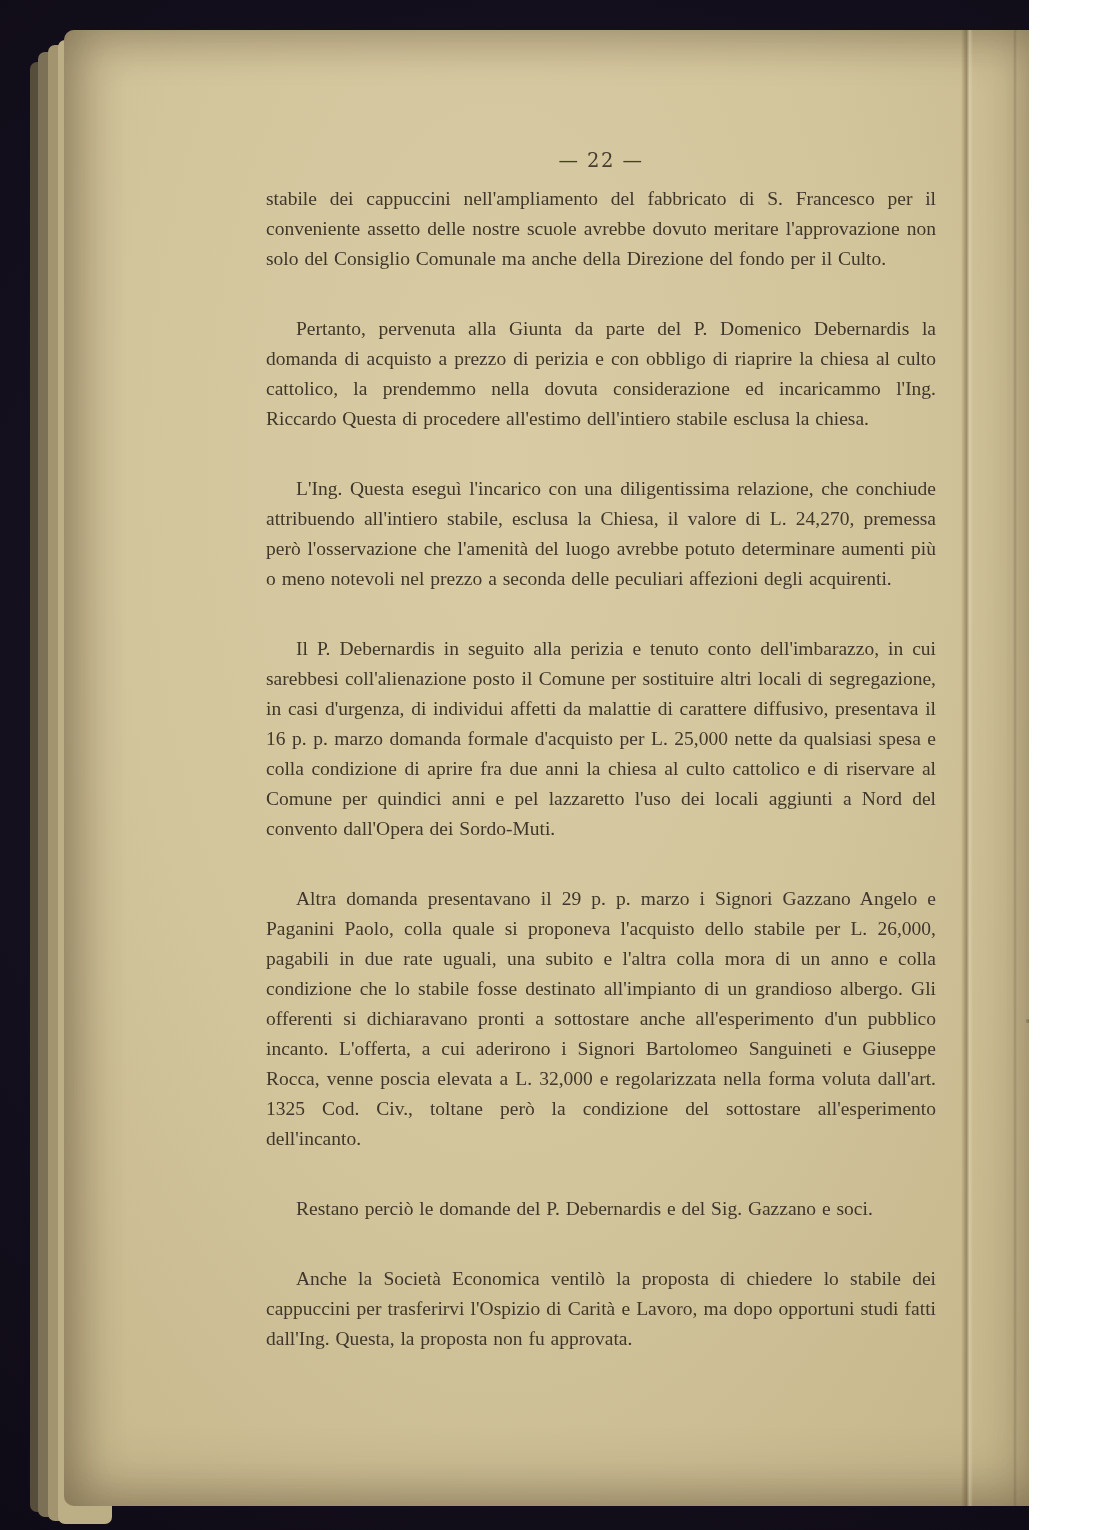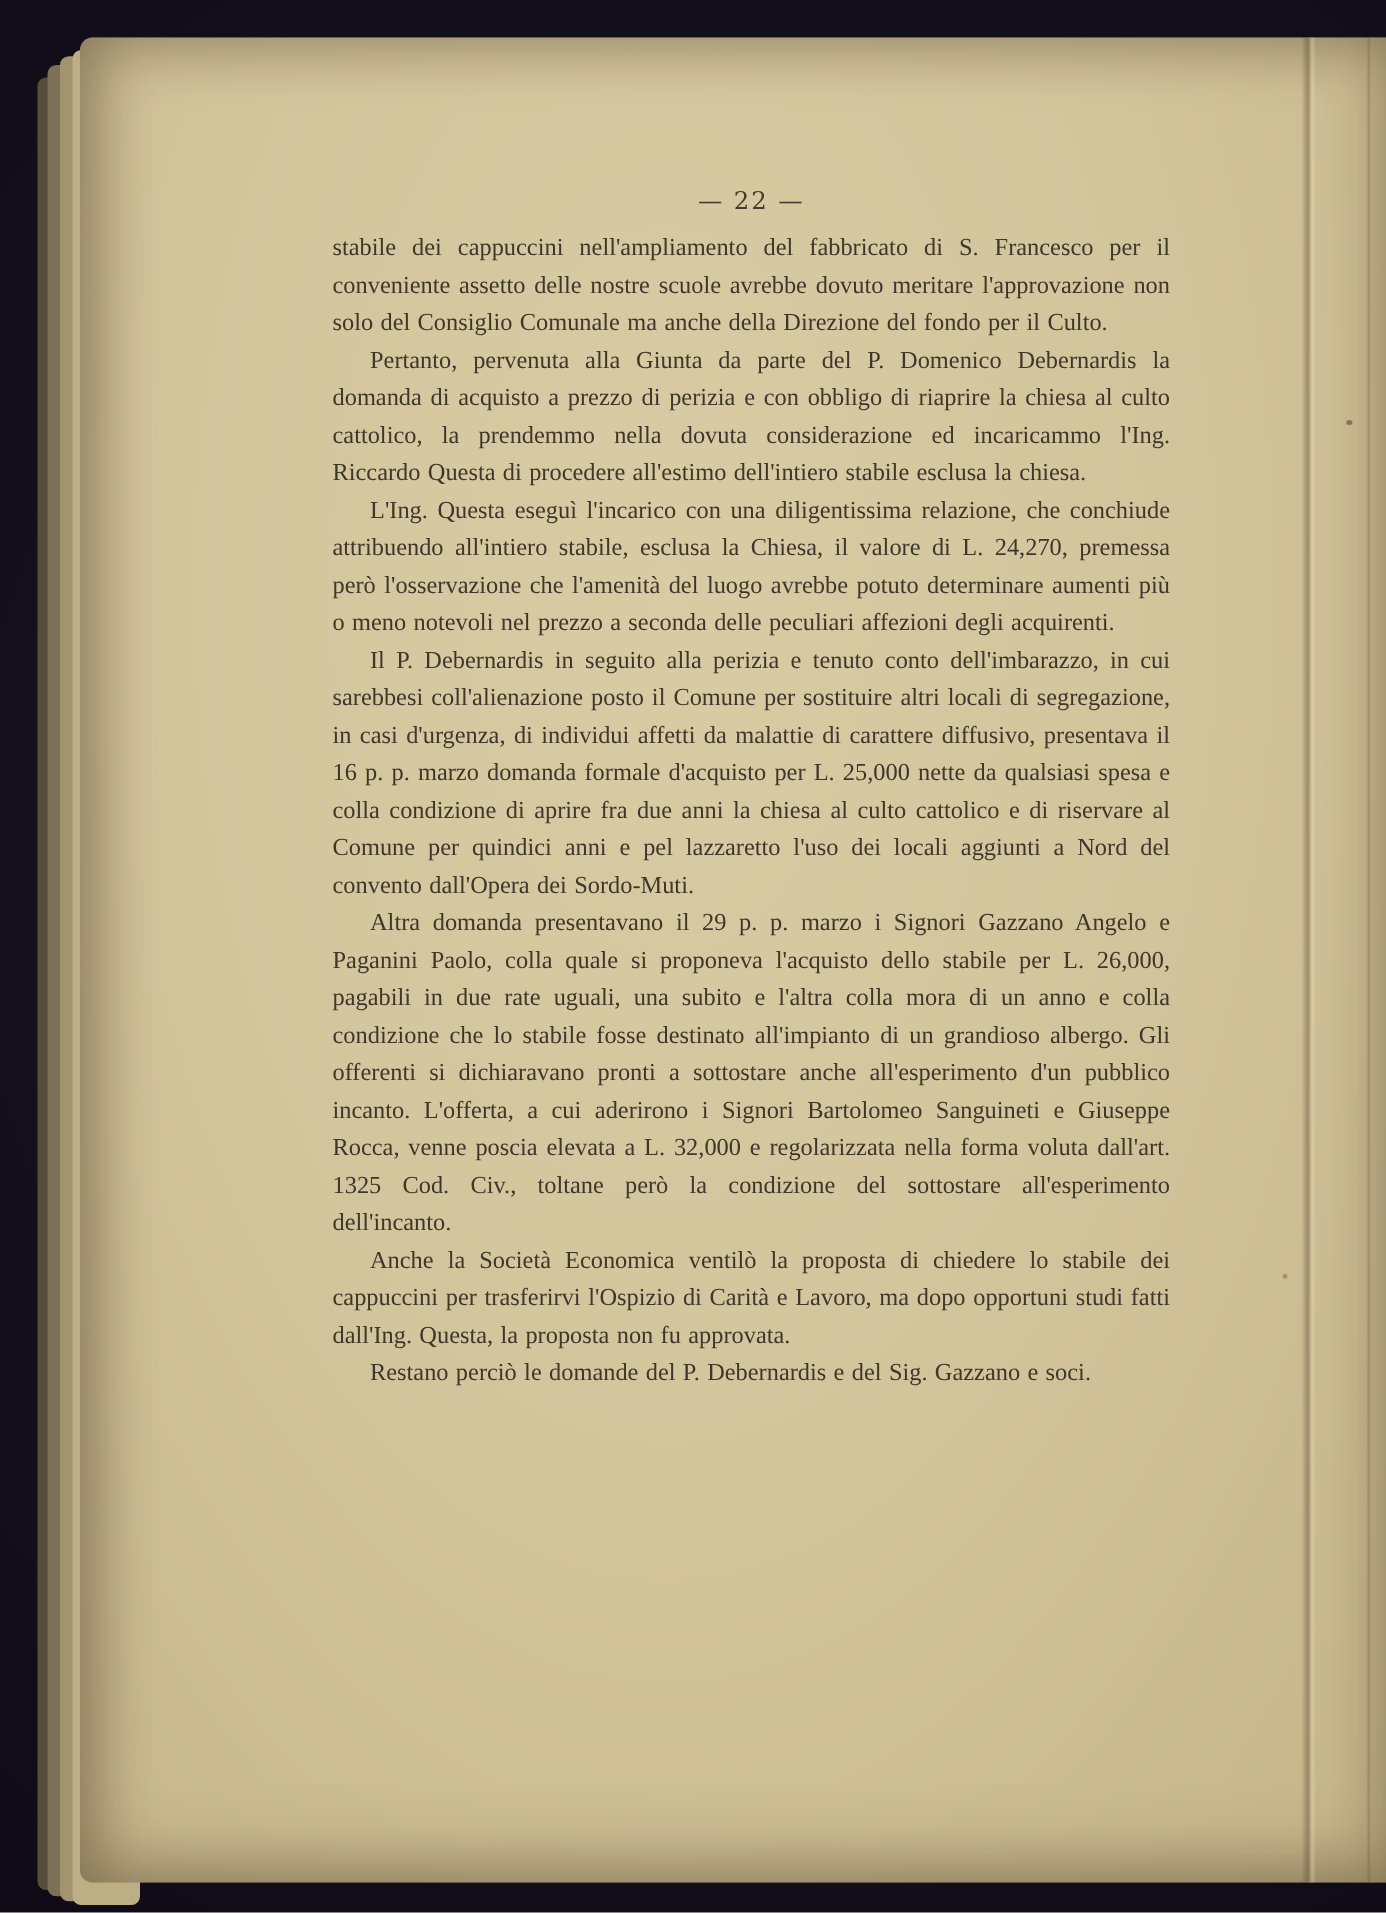--- a/index.html
+++ b/index.html
@@ -1,19 +1,19 @@
 <!DOCTYPE html>
 <html><head>
 <meta charset="utf-8">
 <style>
   html, body { margin: 0; padding: 0; }
 
   #screen {
     position: relative;
-    width: 1109px;
+    width: 1029px;
     height: 1530px;
     overflow: hidden;
     background: radial-gradient(circle at 55% 45%, #1e1829 0%, #15101e 55%, #0f0b16 100%);
     font-family: "DejaVu Serif", serif;
   }
 
   
   .stack { position: absolute; left: 28px; top: 40px; bottom: 6px; width: 70px; }
   .stack .edge { position: absolute; border-radius: 7px; }
   .edge1 { left: 2px;  top: 22px; bottom: 12px; width: 54px; background: #574d3b; }
@@ -62,21 +62,21 @@
     letter-spacing: 1.5px;
     margin: 0 0 8px 0;
     color: #463d30;
   }
   .content p {
     margin: 0;
     text-align: justify;
     word-spacing: 1px;
     font-family: Liberation Serif, serif;
   }
-  .content p.indent { text-indent: 30px; }
+  .content p.indent { text-indent: 30px; margin-top: 40px; }
 
   
   .speck { position: absolute; border-radius: 50%; background: rgba(76, 64, 46, 0.55); }
   .speck.s1 { left: 1013px; top: 306px; width: 5px; height: 4px; }
   .speck.s3 { left: 962px;  top: 989px; width: 4px; height: 4px; opacity: .6; }
 </style>
 </head>
 <body>
 
 <div id="screen">
@@ -98,23 +98,23 @@
       <p>stabile dei cappuccini nell'ampliamento del fabbricato di S. Francesco per il conveniente assetto delle nostre scuole avrebbe dovuto meritare l'approvazione non solo del Consiglio Comunale ma anche della Direzione del fondo per il Culto.</p>
 
       <p class="indent">Pertanto, pervenuta alla Giunta da parte del P. Domenico Debernardis la domanda di acquisto a prezzo di perizia e con obbligo di riaprire la chiesa al culto cattolico, la prendemmo nella dovuta considerazione ed incaricammo l'Ing. Riccardo Questa di procedere all'estimo dell'intiero stabile esclusa la chiesa.</p>
 
       <p class="indent">L'Ing. Questa eseguì l'incarico con una diligentissima relazione, che conchiude attribuendo all'intiero stabile, esclusa la Chiesa, il valore di L. 24,270, premessa però l'osservazione che l'amenità del luogo avrebbe potuto determinare aumenti più o meno notevoli nel prezzo a seconda delle peculiari affezioni degli acquirenti.</p>
 
       <p class="indent">Il P. Debernardis in seguito alla perizia e tenuto conto dell'imbarazzo, in cui sarebbesi coll'alienazione posto il Comune per sostituire altri locali di segregazione, in casi d'urgenza, di individui affetti da malattie di carattere diffusivo, presentava il 16 p. p. marzo domanda formale d'acquisto per L. 25,000 nette da qualsiasi spesa e colla condizione di aprire fra due anni la chiesa al culto cattolico e di riservare al Comune per quindici anni e pel lazzaretto l'uso dei locali aggiunti a Nord del convento dall'Opera dei Sordo-Muti.</p>
 
       <p class="indent">Altra domanda presentavano il 29 p. p. marzo i Signori Gazzano Angelo e Paganini Paolo, colla quale si proponeva l'acquisto dello stabile per L. 26,000, pagabili in due rate uguali, una subito e l'altra colla mora di un anno e colla condizione che lo stabile fosse destinato all'impianto di un grandioso albergo. Gli offerenti si dichiaravano pronti a sottostare anche all'esperimento d'un pubblico incanto. L'offerta, a cui aderirono i Signori Bartolomeo Sanguineti e Giuseppe Rocca, venne poscia elevata a L. 32,000 e regolarizzata nella forma voluta dall'art. 1325 Cod. Civ., toltane però la condizione del sottostare all'esperimento dell'incanto.</p>
 
+      <p class="indent">Restano perciò le domande del P. Debernardis e del Sig. Gazzano e soci.</p>
+
       <p class="indent">Anche la Società Economica ventilò la proposta di chiedere lo stabile dei cappuccini per trasferirvi l'Ospizio di Carità e Lavoro, ma dopo opportuni studi fatti dall'Ing. Questa, la proposta non fu approvata.</p>
-
-      <p class="indent">Restano perciò le domande del P. Debernardis e del Sig. Gazzano e soci.</p>
     </div>
 
     <div class="speck s1"></div>
 
     <div class="speck s3"></div>
   </div>
 
 </div>
 
 </body></html>

